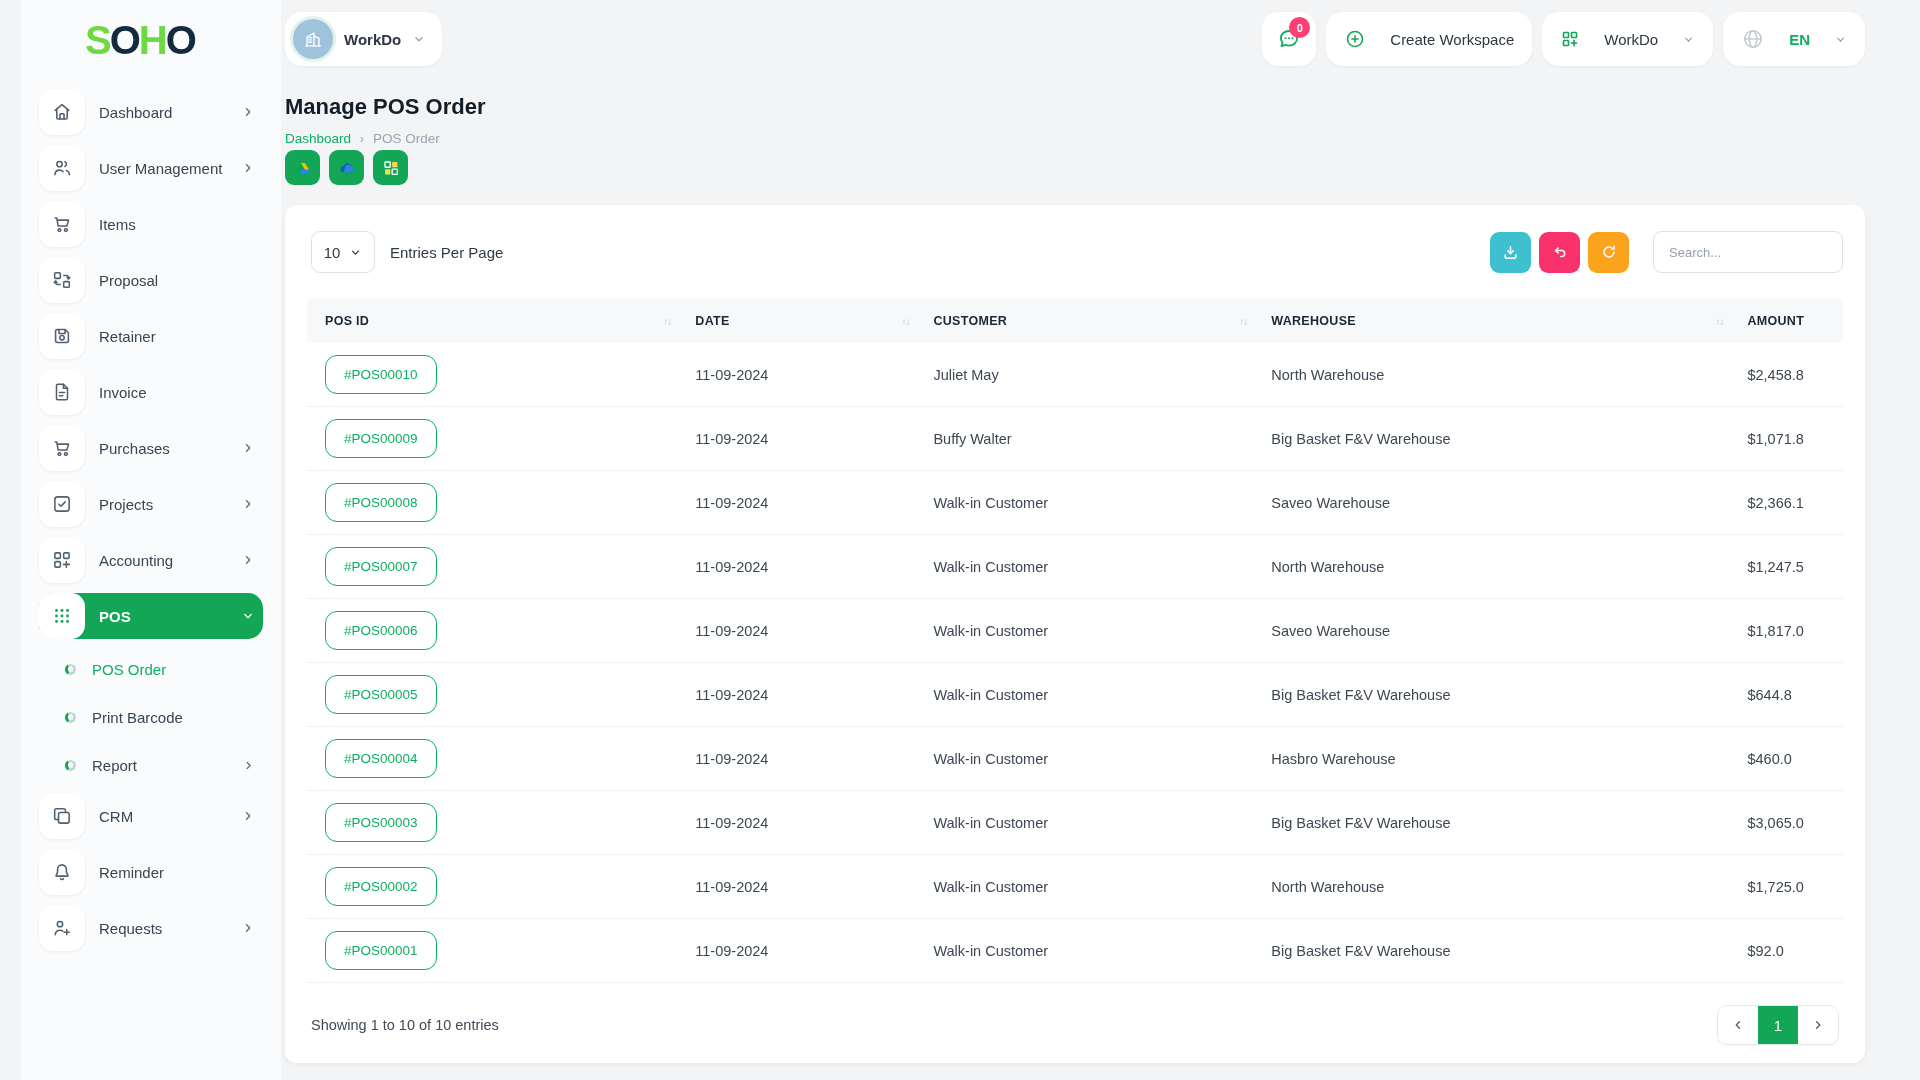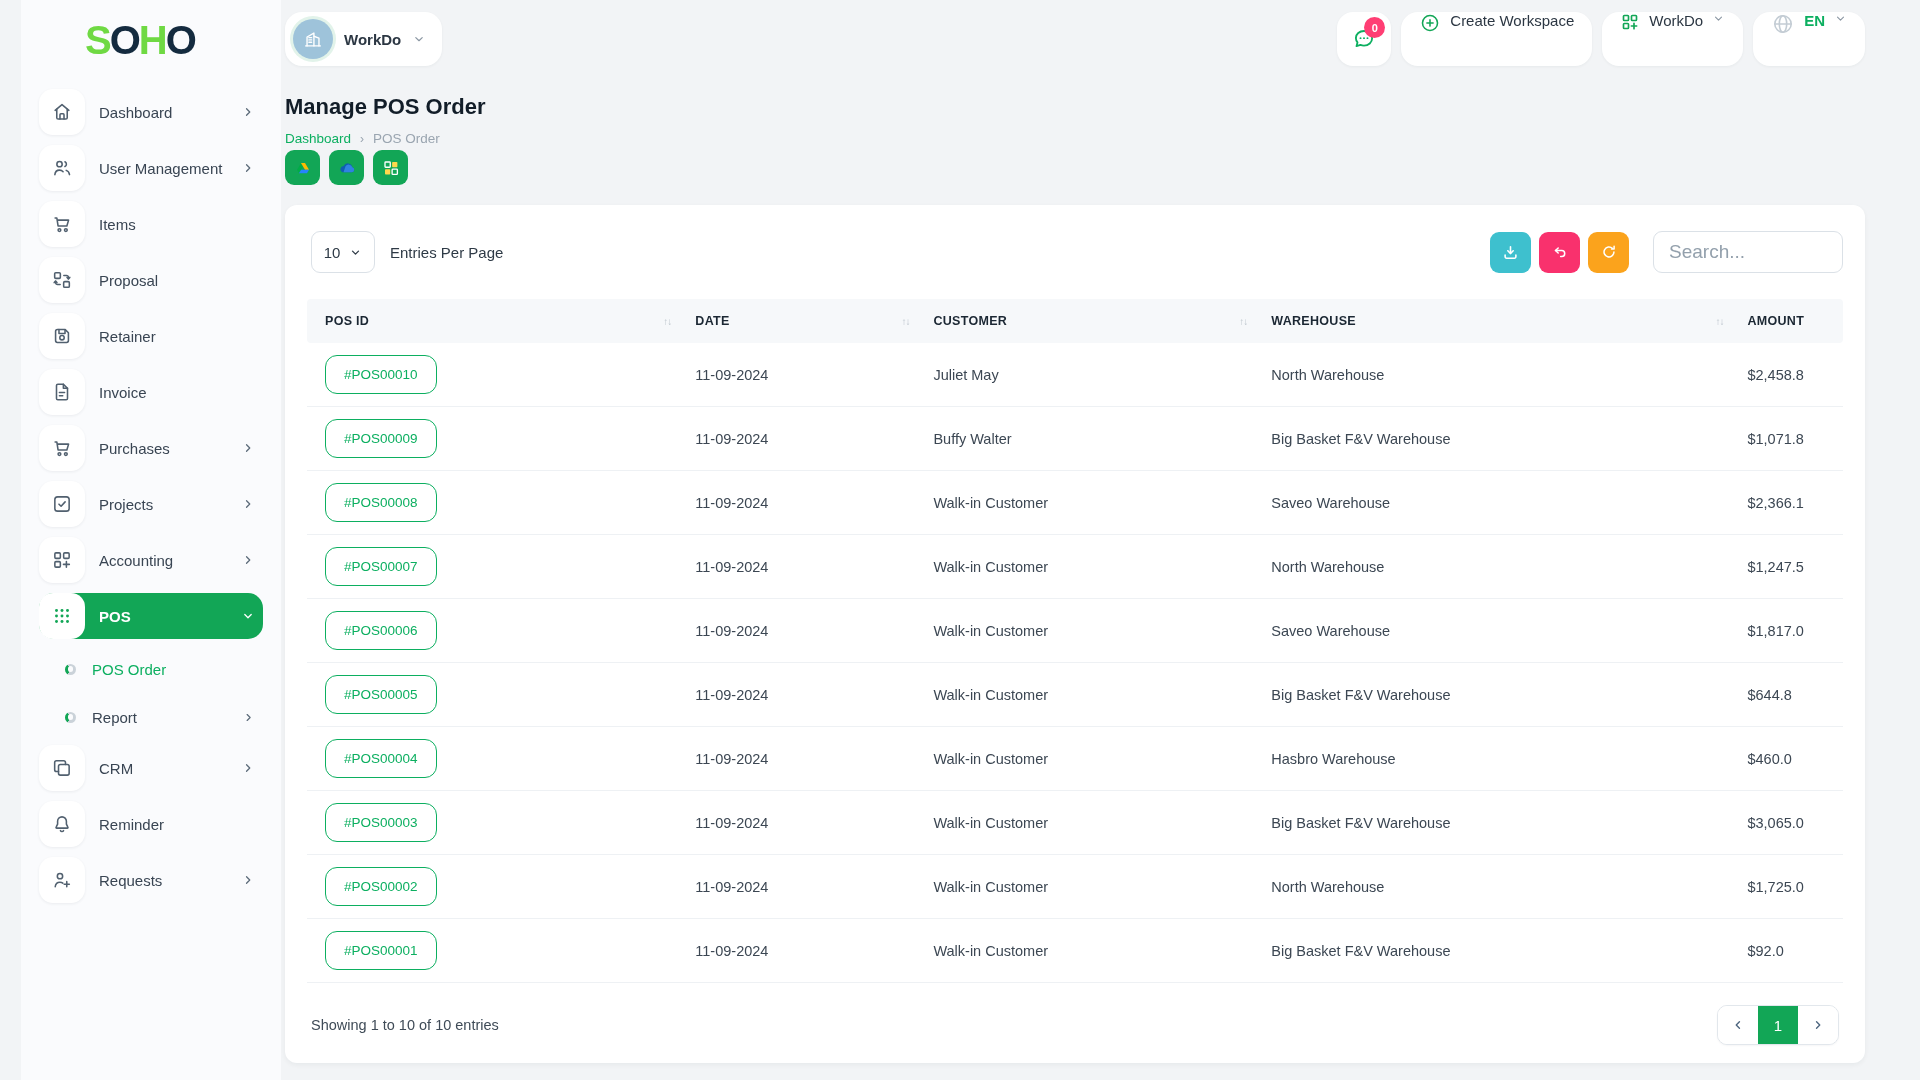--- a/index.html
+++ b/index.html
@@ -69,22 +69,22 @@
     position:relative; width:54px; height:54px; border-radius:16px; background:#fff;
     box-shadow:0 1px 3px rgba(20,32,45,.05);
     display:flex; align-items:center; justify-content:center; color:#0caf60; cursor:pointer;
   }
   .chat-badge {
     position:absolute; top:5px; right:6px; min-width:21px; height:21px; border-radius:50%;
     background:#ff3e74; color:#fff; font-size:11px; font-weight:700;
     display:flex; align-items:center; justify-content:center;
   }
   .pill {
-    height:54px; background:#fff; border-radius:17px; display:flex; align-items:flex-start;
-    gap:9px; padding:0 18px; font-size:15px; color:#2c3743;
+    height:54px; background:#fff; border-radius:17px; display:flex; align-items:center;
+    gap:24px; padding:0 18px; font-size:15px; color:#2c3743;
     box-shadow:0 1px 3px rgba(20,32,45,.05); cursor:pointer;
   }
   .pill .lang { color:#0caf60; font-weight:700; }
   .chev-sm { color:#8a96a2; }
 
   .page-head { display:flex; justify-content:space-between; align-items:flex-start; margin-top:28px;flex-direction:column; }
   .page-title { font-size:22px; font-weight:700; color:#121d28; margin:0 0 11px 0; }
   .breadcrumb { font-size:13.5px; display:flex; align-items:center; gap:9px; }
   .breadcrumb .bc-home { color:#0caf60; cursor:pointer; }
   .breadcrumb .bc-sep { color:#9aa5b0; font-size:12px; }
@@ -112,21 +112,21 @@
   .controls-right { display:flex; align-items:center; gap:8px; }
   .tool-btn {
     width:41px; height:41px; border-radius:9px; border:none; cursor:pointer;
     display:flex; align-items:center; justify-content:center; color:#fff; padding:0;
   }
   .tool-btn.cyan { background:#3ec0ce; }
   .tool-btn.pink { background:#f9316d; }
   .tool-btn.orange { background:#fba31c; }
   .search-input {
     width:190px; height:42px; border:1px solid #dbe1e7; border-radius:9px;
-    padding:0 15px; font-size:19px; color:#2e3a46; outline:none; margin-left:16px;
+    padding:0 15px; font-size:13px; color:#2e3a46; outline:none; margin-left:16px;
     font-family:"Liberation Sans", sans-serif;
   }
   .search-input::placeholder { color:#93a0ac; }
 
   table.pos-table { width:100%; border-collapse:collapse; }
   .pos-table th {
     background:#f6f8fa; text-align:left; padding:15px 12px;
     font-size:12.5px; font-weight:700; color:#1b2733; letter-spacing:.3px;
   }
   .pos-table th .th-in { display:flex; align-items:center; justify-content:space-between; }
@@ -313,20 +313,26 @@
           <path d="m6.5 9.5 5.5 5.5 5.5-5.5"></path>
         </svg>
       </span>
   </div>
 
   <div class="nav-sub current">
     <span class="bullet">
         <span class="bullet-in"></span>
       </span>
     <span class="sub-label">POS Order</span>
+  </div>
+  <div class="nav-sub">
+    <span class="bullet">
+        <span class="bullet-in"></span>
+      </span>
+    <span class="sub-label">Print Barcode</span>
   </div>
   <div class="nav-sub">
     <span class="bullet">
         <span class="bullet-in"></span>
       </span>
     <span class="sub-label">Report</span>
     <span class="chev">
         <svg width="13" height="13" viewBox="0 0 24 24" fill="none" stroke="currentColor" stroke-width="2.2" stroke-linecap="round" stroke-linejoin="round">
           <path d="m9.5 6.5 5.5 5.5-5.5 5.5"></path>
         </svg>

